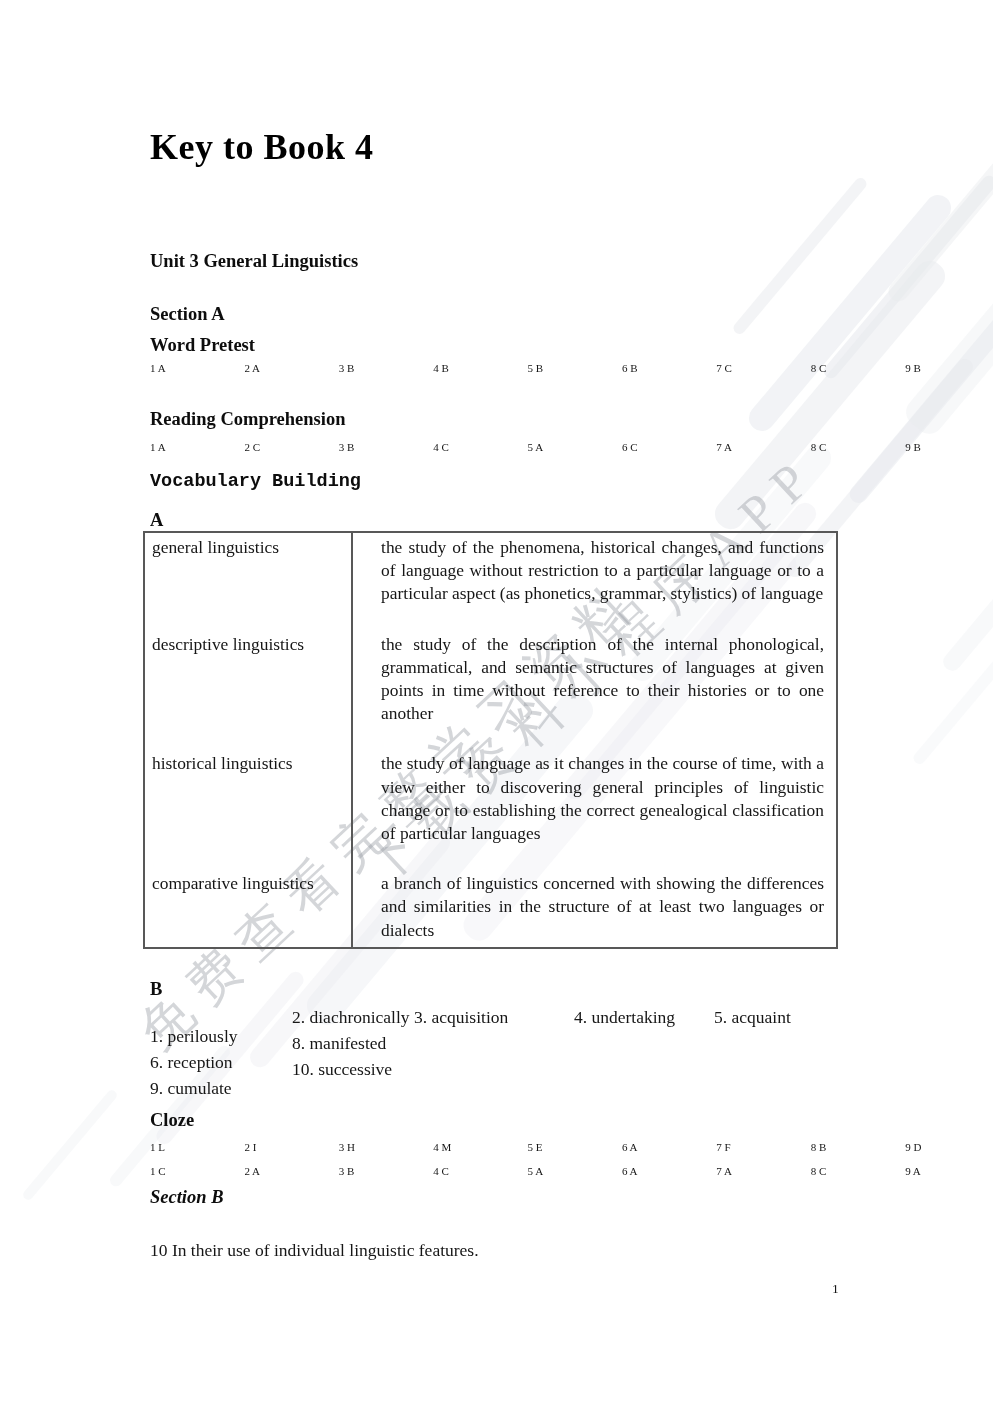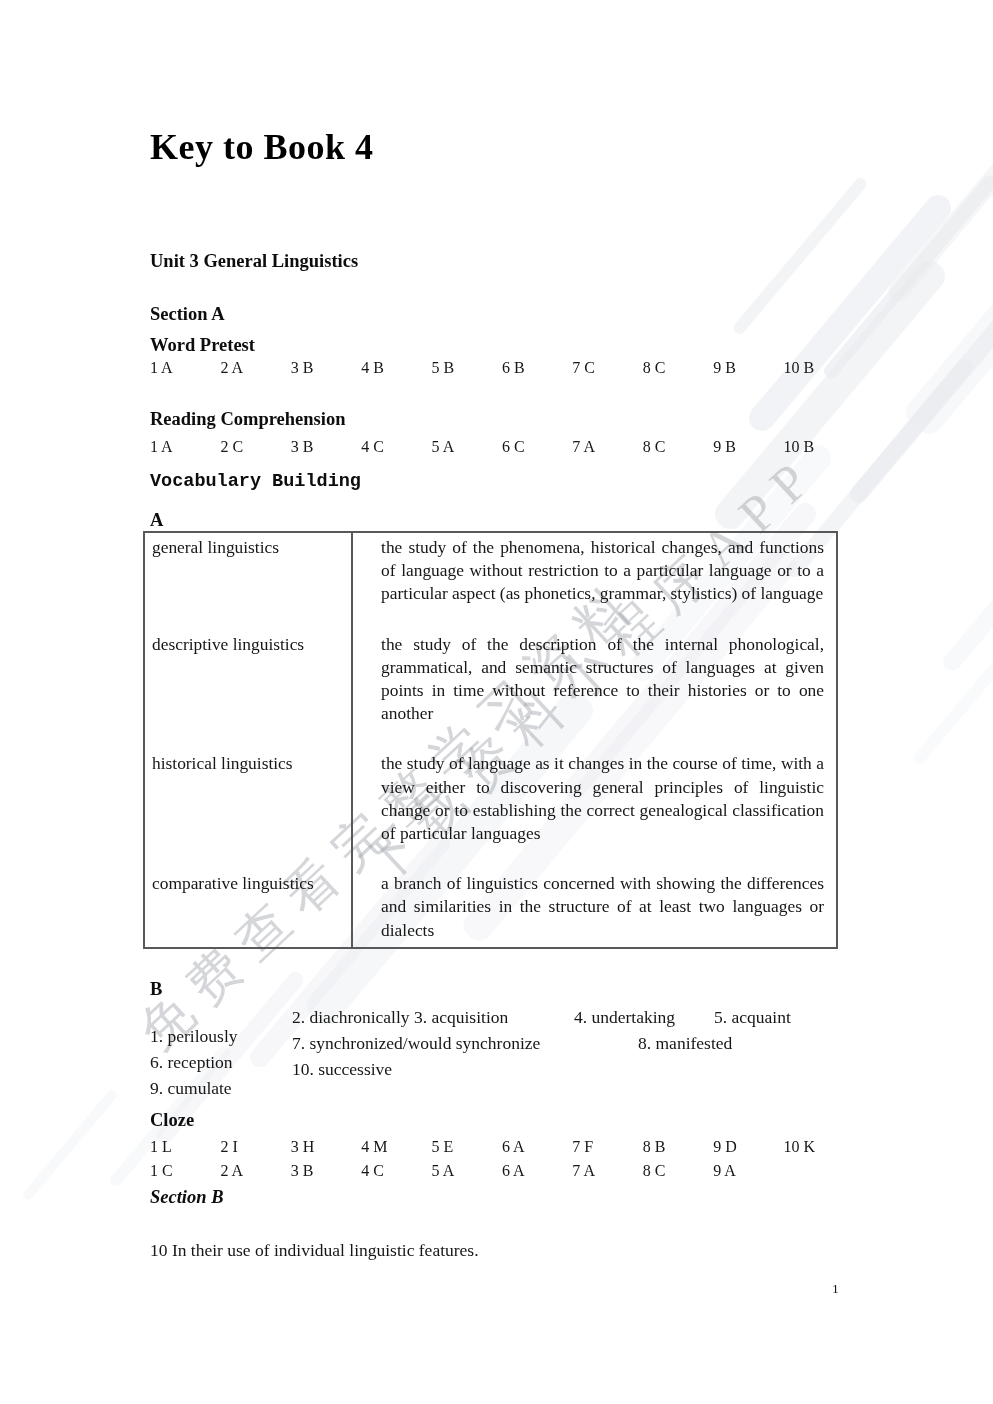--- a/index.html
+++ b/index.html
@@ -16,21 +16,21 @@
       color:rgba(148,153,161,0.40);font-size:52px;letter-spacing:14px;
       white-space:nowrap;transform-origin:0 50%;transform:rotate(-43deg);
       pointer-events:none;}
 
   .content{position:absolute;inset:0;z-index:3;}
   .abs{position:absolute;left:150px;}
 
   .doc-title{top:126px;font-size:36px;font-weight:bold;color:#000000;letter-spacing:0.5px;}
   .h2{font-weight:bold;font-size:18.5px;color:#0d0d0d;line-height:22px;}
 
-  .answers{display:flex;font-size:16px;line-height:22px;width:720px;}
+  .answers{display:flex;font-size:11px;line-height:22px;width:720px;gap:24px;}
   .answers span{width:70.4px;flex:0 0 auto;white-space:nowrap;}
 
   table.vocab{position:absolute;left:143px;top:531px;width:695px;
               border-collapse:collapse;background:transparent;
               border:2px solid #585858;}
   table.vocab td{vertical-align:top;font-size:17.4px;line-height:23.2px;color:#161616;}
   td.term{width:207px;padding:3px 6px 24px 7px;border-right:2px solid #585858;}
   td.def{width:488px;padding:3px 12px 24px 28px;text-align:justify;}
   tr.last td{padding-bottom:5px;}
 
@@ -135,21 +135,20 @@
 
     <div class="abs h2" style="top:978px;">B</div>
     <div class="abs b-row" style="top:1004px;">
       <span class="bw-a">1. perilously</span>
       <span class="bw-b">2. diachronically 3. acquisition</span>
       <span class="bw-c">4. undertaking</span>
       <span>5. acquaint</span>
     </div>
     <div class="abs b-row" style="top:1030px;">
       <span class="bw-a">6. reception</span>
-      <span class="bw-d">7. synchronized/would synchronize</span>
       <span>8. manifested</span>
     </div>
     <div class="abs b-row" style="top:1056px;">
       <span class="bw-a">9. cumulate</span>
       <span>10. successive</span>
     </div>
 
     <div class="abs h2" style="top:1109px;">Cloze</div>
     <div class="abs answers" style="top:1136px;">
       <span>1 L</span>

